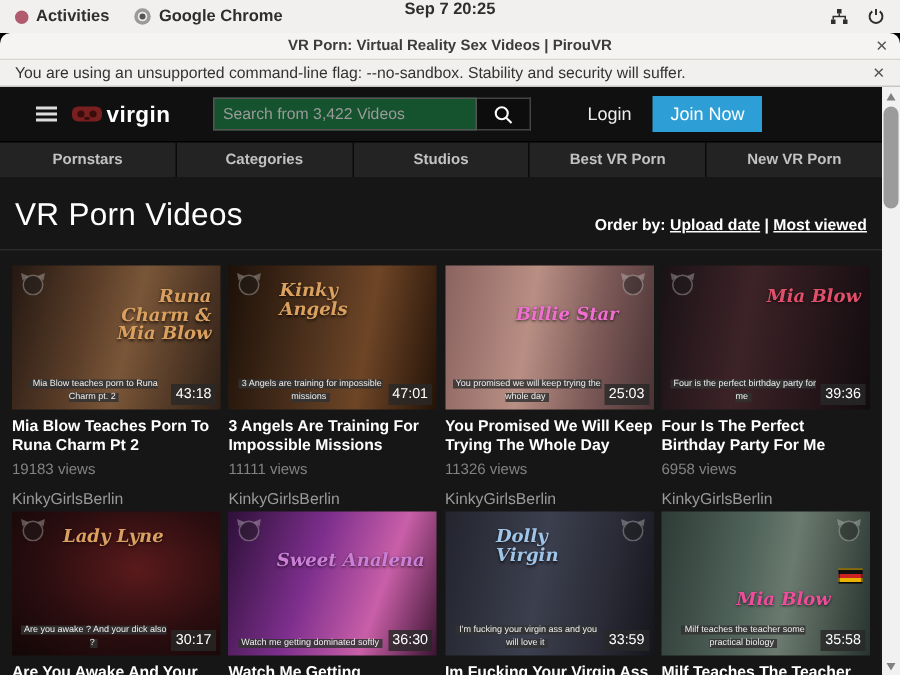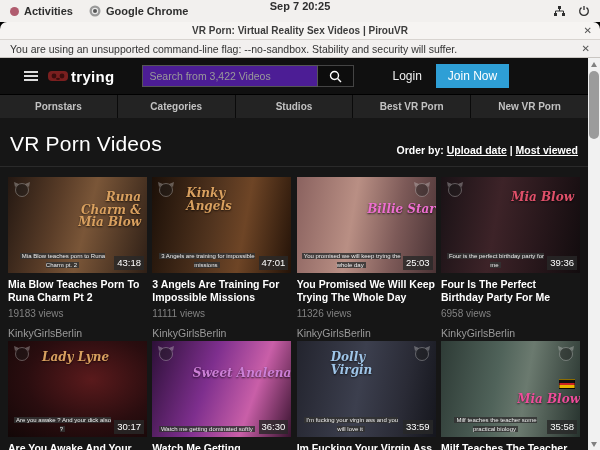--- a/index.html
+++ b/index.html
@@ -30,21 +30,21 @@
   .viewport { position:relative; height:392px; background:#161616; }
   .page { width:588px; }
 
   
   .site-header { height:36px; background:#101010; display:flex; align-items:center; padding:0 10px; }
   .hamburger { width:14px; display:flex; flex-direction:column; gap:2px; margin:0 10px 0 14px; cursor:pointer; }
   .hamburger i { height:2px; background:#ddd; display:block; }
   .logo { display:flex; align-items:center; gap:3px; margin-right:28px; cursor:pointer; }
   .logo-text { color:#fff; font-size:15px; font-weight:bold; letter-spacing:.3px; }
   .searchbar { display:flex; align-items:center; }
-  .search-input { width:176px; height:22px; background:#4c1d95; border:1px solid #555; color:#bbb;
+  .search-input { width:176px; height:22px; background:#14532d; border:1px solid #555; color:#bbb;
                   font-size:10.5px; padding:0 6px; font-family:"Liberation Sans",sans-serif; }
   .search-input::placeholder { color:#9a9a9a; }
   .search-btn { width:36px; height:22px; background:#0d0d0d; border:1px solid #444; border-left:none;
                 display:flex; align-items:center; justify-content:center; cursor:pointer; }
   .login { color:#eee; font-size:12px; margin:0 14px 0 38px; cursor:pointer; }
   .join-btn { background:#2e9fd6; color:#fff; font-size:12px; padding:5px 12px; border:none;
               cursor:pointer; font-family:"Liberation Sans",sans-serif; }
 
   
   .site-nav { height:24px; background:#232323; display:flex; border-top:1px solid #000; }
@@ -68,21 +68,21 @@
   .t1 { background:linear-gradient(100deg,#1c1008 0%,#53351f 45%,#6e4526 65%,#241308 100%); }
   .t2 { background:linear-gradient(100deg,#8a625f 0%,#b98f84 40%,#7d5a58 70%,#4a3335 100%); }
   .t3 { background:linear-gradient(100deg,#1a1216 0%,#3d2328 40%,#241519 75%,#120c0e 100%); }
   .t4 { background:radial-gradient(ellipse at 60% 40%,#5a1a1c 0%,#2a0d0f 55%,#120707 100%); }
   .t5 { background:linear-gradient(110deg,#2d1038 0%,#7e2f8e 40%,#c95fa8 70%,#3a1430 100%);padding-left:27px; }
   .t6 { background:linear-gradient(100deg,#23242e 0%,#3c3f4e 45%,#2a2b36 75%,#15161d 100%); }
   .t7 { background:linear-gradient(100deg,#2e3b36 0%,#50635a 40%,#6b7a6f 60%,#27332e 100%); }
   .overlay { position:absolute; font-family:"DejaVu Serif",serif; font-style:italic; font-weight:bold;
              font-size:12px; line-height:1.05; text-shadow:0 1px 2px rgba(0,0,0,.7); max-width:80px; }
   .o-r { top:14px; right:6px; text-align:right; }
-  .o-c { top:26px; left:0; right:0; max-width:none; text-align:right;margin-left:24px; }
+  .o-c { top:26px; left:0; right:0; max-width:none; text-align:center;margin-left:24px; }
   .o-l { top:10px; left:34px; text-align:left; }
   .caption { position:absolute; bottom:3px; left:4px; right:34px; font-size:6px; line-height:1.5;
              color:#eee; text-align:center; }
   .caption b { background:rgba(50,50,50,.85); padding:0 2px; font-weight:normal; }
   .duration { position:absolute; bottom:3px; right:3px; background:rgba(40,40,40,.8); color:#fff;
               font-size:9.5px; padding:0 3px; line-height:14px; }
   .wm { position:absolute; top:4px; opacity:.8; }
   .wm-l { left:5px; } .wm-r { right:5px; }
   .flag-de { position:absolute; right:5px; top:38px; width:16px; height:10px;
              background:linear-gradient(#111 33%,#c22 33%,#c22 66%,#e8b400 66%); border:1px solid rgba(0,0,0,.4); }
@@ -170,21 +170,21 @@
         </div>
       <div class="logo">
         <span>
           <svg width="20" height="12" viewBox="0 0 20 12">
               <rect x="0" y="1" width="20" height="10" rx="4" fill="#7a1f1f"></rect>
               <circle cx="6" cy="6" r="2.4" fill="#3a0d0d"></circle>
               <circle cx="14" cy="6" r="2.4" fill="#3a0d0d"></circle>
               <path d="M8.5 9.5c.8-1 2.2-1 3 0" stroke="#3a0d0d" stroke-width="2" fill="none"></path>
             </svg>
         </span>
-        <span class="logo-text">trying</span>
+        <span class="logo-text">virgin</span>
       </div>
       <div class="searchbar">
         <input class="search-input" type="text" placeholder="Search from 3,422 Videos" style="">
         <div class="search-btn">
           <span>
             <svg width="13" height="13" viewBox="0 0 13 13">
                 <circle cx="5.5" cy="5.5" r="4" stroke="#fff" stroke-width="1.4" fill="none"></circle>
                 <line x1="8.6" y1="8.6" x2="12" y2="12" stroke="#fff" stroke-width="1.4"></line>
               </svg>
           </span>

